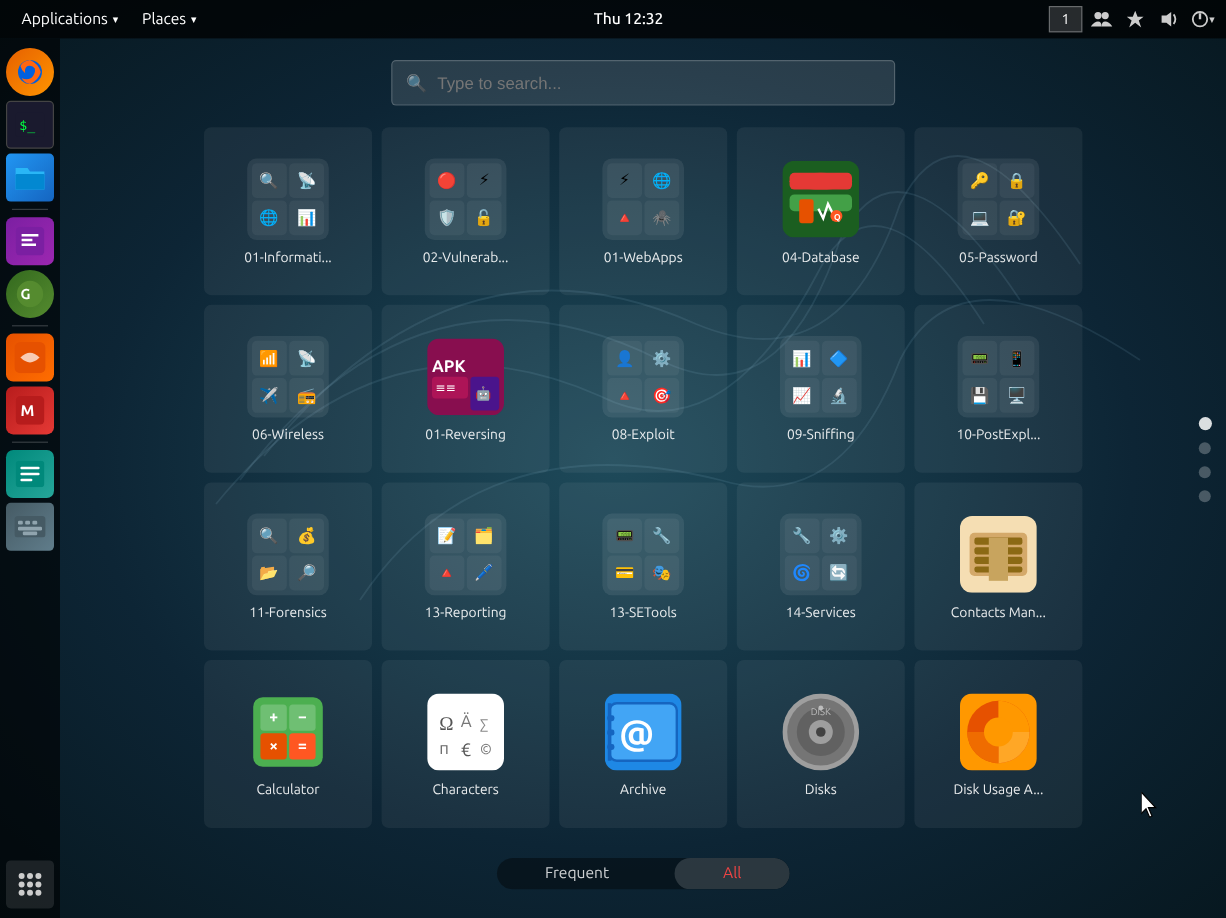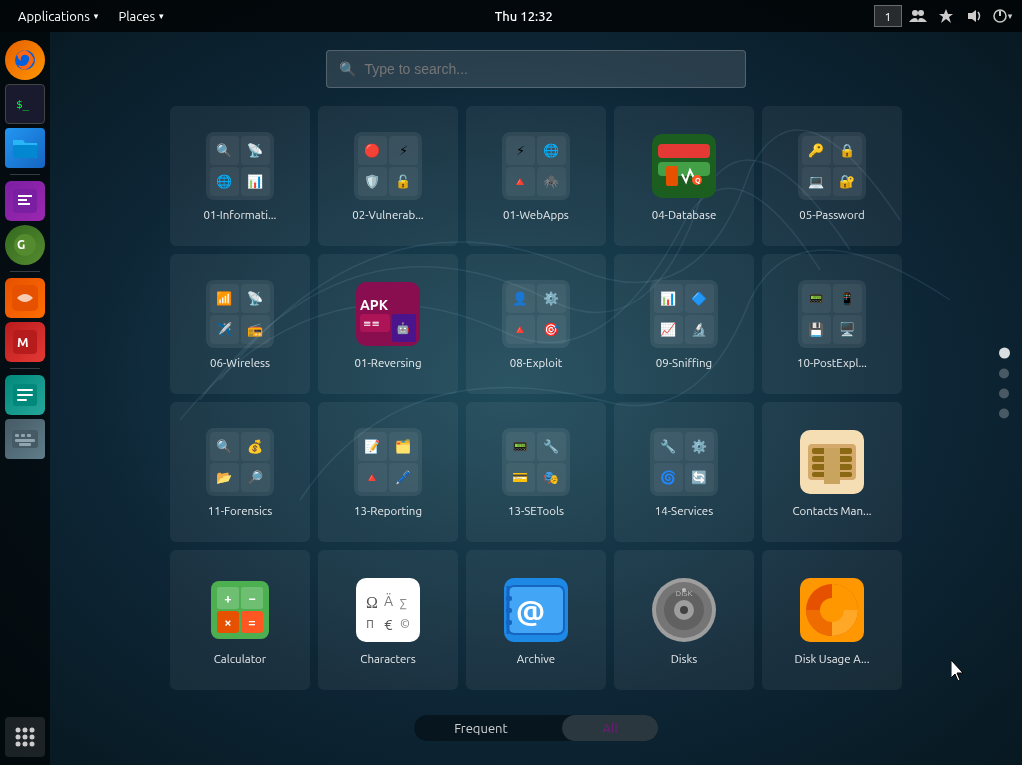--- a/index.html
+++ b/index.html
@@ -225,21 +225,21 @@
     }
     .tab-btn {
       padding: 6px 40px;
       font-size: 13px;
       color: rgba(255,255,255,0.8);
       cursor: pointer;
       border-radius: 20px;
     }
     .tab-btn.active {
       background: rgba(255,255,255,0.15);
-      color: #701a75;
+      color: #ef4444;
     }
 
     
     .scroll-indicators {
       position: absolute;
       right: 12px;
       top: 50%;
       transform: translateY(-50%);
       display: flex;
       flex-direction: column;

